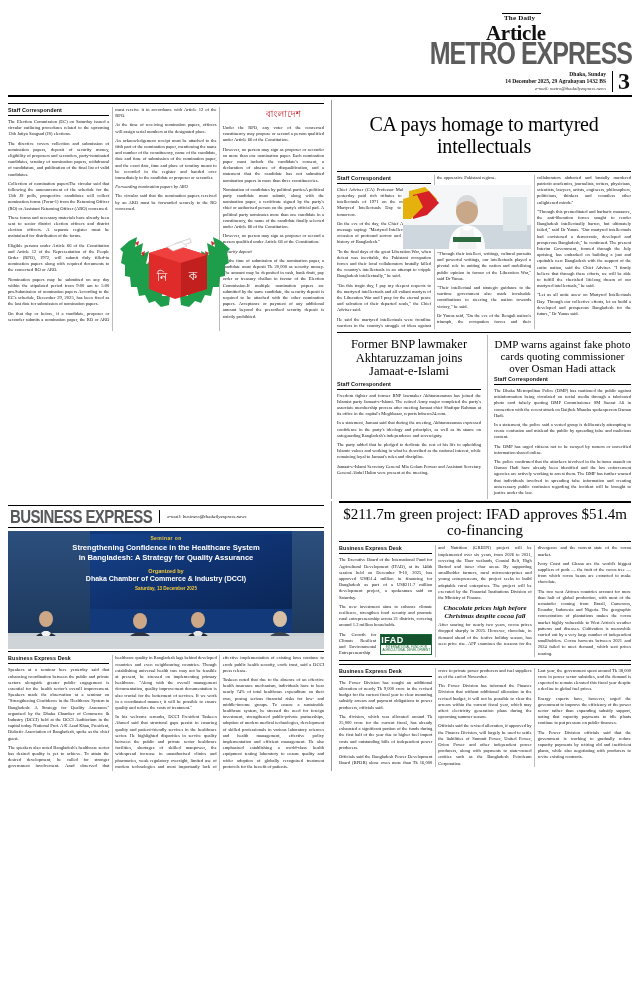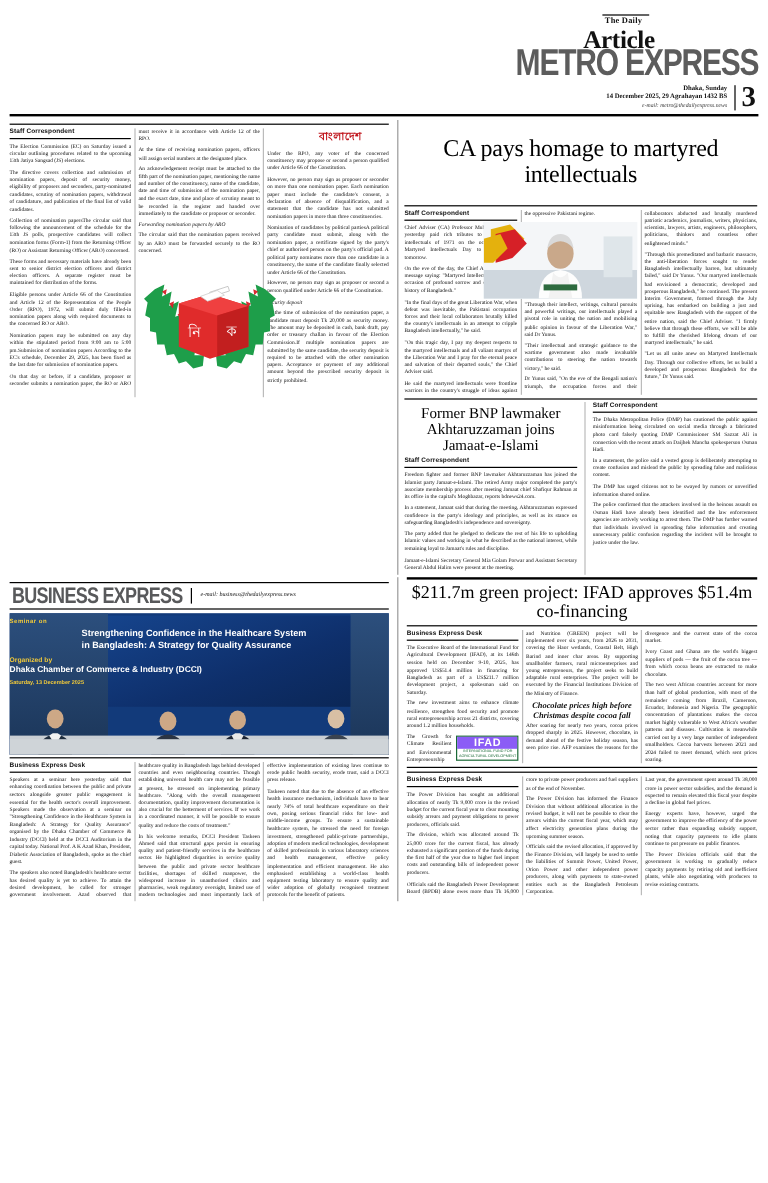--- a/index.html
+++ b/index.html
@@ -54,51 +54,51 @@
 
   .h1-left { font-size:16.5px; line-height:17.5px; letter-spacing:-.2px; }
   .h1-right { font-size:20px; line-height:22px; letter-spacing:-.2px; font-family:"Liberation Serif", serif; }
 
   .threecol { column-count:3; column-gap:6px; column-rule:.6px solid #bbb; }
 
   
   .ballot-wrap { width:122px; margin:2px auto 3px auto; text-align:center; }
   .ballot { position:relative; width:120px; height:96px; }
   .wreath { position:absolute; inset:0; }
-  .bn-caption { font-family:"Liberation Sans", sans-serif; font-weight:bold; font-size:9px; color:#c0151c; letter-spacing:.3px;margin-top:36px; }
+  .bn-caption { font-family:"Liberation Sans", sans-serif; font-weight:normal; font-size:9px; color:#c0151c; letter-spacing:.3px;margin-top:36px; }
 
   
   .ca-photo { width:128px; height:64px; float:right; margin:1px 0 2px 5px; position:relative; overflow:hidden; background:#e8eef3; }
 
   
   .bizbar { display:flex; align-items:center; gap:7px; border-top:1.6px solid #000; border-bottom:1.6px solid #000; padding:2px 2px; margin:4px 0 0 0; }
   .bizbar .bz-title {
     font-family:"Liberation Sans", sans-serif; font-weight:bold; font-size:15px;
     letter-spacing:-.6px; color:#58595b; transform:scaleY(1.25); transform-origin:left center; display:inline-block;
   }
   .bizbar .bz-sep { border-left:1px solid #000; height:13px; }
   .bizbar .bz-mail { font-size:5px; font-style:italic; }
 
   
   .seminar { width:100%; height:118px; background:#123a7a; position:relative; overflow:hidden; margin-top:3px; }
   .sem-screen { position:absolute; left:26%; right:10%; top:2%; bottom:34%; background:linear-gradient(160deg,#16448c 0%,#0e2f6b 60%,#0b2757 100%); }
-  .sem-txt { position:absolute; left:0; right:0; top:4px; color:#fff; font-family:"Liberation Sans", sans-serif; }
+  .sem-txt { position:absolute; left:0; right:0; top:4px; text-align:center; color:#fff; font-family:"Liberation Sans", sans-serif; }
   .sem-txt .s1 { font-size:5px; color:#f0c93a; font-weight:bold; letter-spacing:.4px; }
   .sem-txt .s2 { font-size:7.6px; font-weight:bold; line-height:10px; margin-top:2px; }
   .sem-txt .s3 { font-size:5.6px; color:#f0c93a; font-weight:bold; margin-top:5px; }
   .sem-txt .s4 { font-size:7px; font-weight:bold; margin-top:1px; }
   .sem-txt .s5 { font-size:4.6px; color:#f0c93a; font-weight:bold; margin-top:4px; }
   .sem-panel { position:absolute; left:0; top:0; bottom:0; width:26%; background:linear-gradient(180deg,#2c4f7d,#1b3558); }
   .sem-panel2 { position:absolute; right:0; top:0; bottom:0; width:10%; background:linear-gradient(180deg,#2c4f7d,#1b3558); }
   .sem-people { position:absolute; left:0; right:0; bottom:0; height:38px; }
   .sem-table { position:absolute; left:0; right:0; bottom:0; height:13px; background:#cfd4d8; }
 
   
   .ifad { width:52px; border:1px solid #1a6a36; float:right; margin:2px 0 2px 4px; background:#fff; }
-  .ifad .bar { background:#8b5cf6; color:#fff; font-family:"Liberation Sans", sans-serif; font-weight:bold; font-size:9px; text-align:center; letter-spacing:.5px; }
+  .ifad .bar { background:#14532d; color:#fff; font-family:"Liberation Sans", sans-serif; font-weight:bold; font-size:9px; text-align:left; letter-spacing:.5px; }
   .ifad .sub { font-size:3.1px; line-height:3.6px; text-align:center; color:#1a6a36; padding:1px; font-family:"Liberation Sans", sans-serif; }
 
   .sub-hl { text-align:center; font-size:7px; font-weight:bold; line-height:8px; margin:3px 0 2px 0; font-family:"Liberation Serif", serif; }
 
   h2.hl2 { font-size:12.5px; line-height:13.5px; margin:3px 0 2px 0; font-weight:normal; }
   h2.hl3 { font-size:11px; line-height:12px; margin:3px 0 2px 0; font-weight:normal; }
   h2.hl4 { font-size:14px; line-height:15px; margin:3px 0 2px 0; font-weight:normal; }
 </style>
 </head>
 <body>
@@ -226,20 +226,21 @@
           <h2 class="hl hl2">Former BNP lawmaker Akhtaruzzaman joins Jamaat-e-Islami</h2>
           <div class="byline">Staff Correspondent</div>
           <div class="byline-rule"></div>
           <p class="body">Freedom fighter and former BNP lawmaker Akhtaruzzaman has joined the Islamist party Jamaat-e-Islami. The retired Army major completed the party's associate membership process after meeting Jamaat chief Shafiqur Rahman at its office in the capital's Moghbazar, reports bdnews24.com.</p>
           <p class="body">In a statement, Jamaat said that during the meeting, Akhtaruzzaman expressed confidence in the party's ideology and principles, as well as its stance on safeguarding Bangladesh's independence and sovereignty.</p>
           <p class="body">The party added that he pledged to dedicate the rest of his life to upholding Islamic values and working in what he described as the national interest, while remaining loyal to Jamaat's rules and discipline.</p>
           <p class="body">Jamaat-e-Islami Secretary General Mia Golam Porwar and Assistant Secretary General Abdul Halim were present at the meeting.</p>
         </div>
 
         <div style="width:146px; border-left:.6px solid #bbb; padding-left:6px;">
+          <h2 class="hl hl3">DMP warns against fake photo cards quoting commissioner over Osman Hadi attack</h2>
           <div class="byline">Staff Correspondent</div>
           <div class="byline-rule"></div>
           <p class="body">The Dhaka Metropolitan Police (DMP) has cautioned the public against misinformation being circulated on social media through a fabricated photo card falsely quoting DMP Commissioner SM Sazzat Ali in connection with the recent attack on Daijhek Mancha spokesperson Osman Hadi.</p>
           <p class="body">In a statement, the police said a vested group is deliberately attempting to create confusion and mislead the public by spreading false and malicious content.</p>
           <p class="body">The DMP has urged citizens not to be swayed by rumors or unverified information shared online.</p>
           <p class="body">The police confirmed that the attackers involved in the heinous assault on Osman Hadi have already been identified and the law enforcement agencies are actively working to arrest them. The DMP has further warned that individuals involved in spreading false information and creating unnecessary public confusion regarding the incident will be brought to justice under the law.</p>
         </div>
       </div>
     </div>
   </div>

